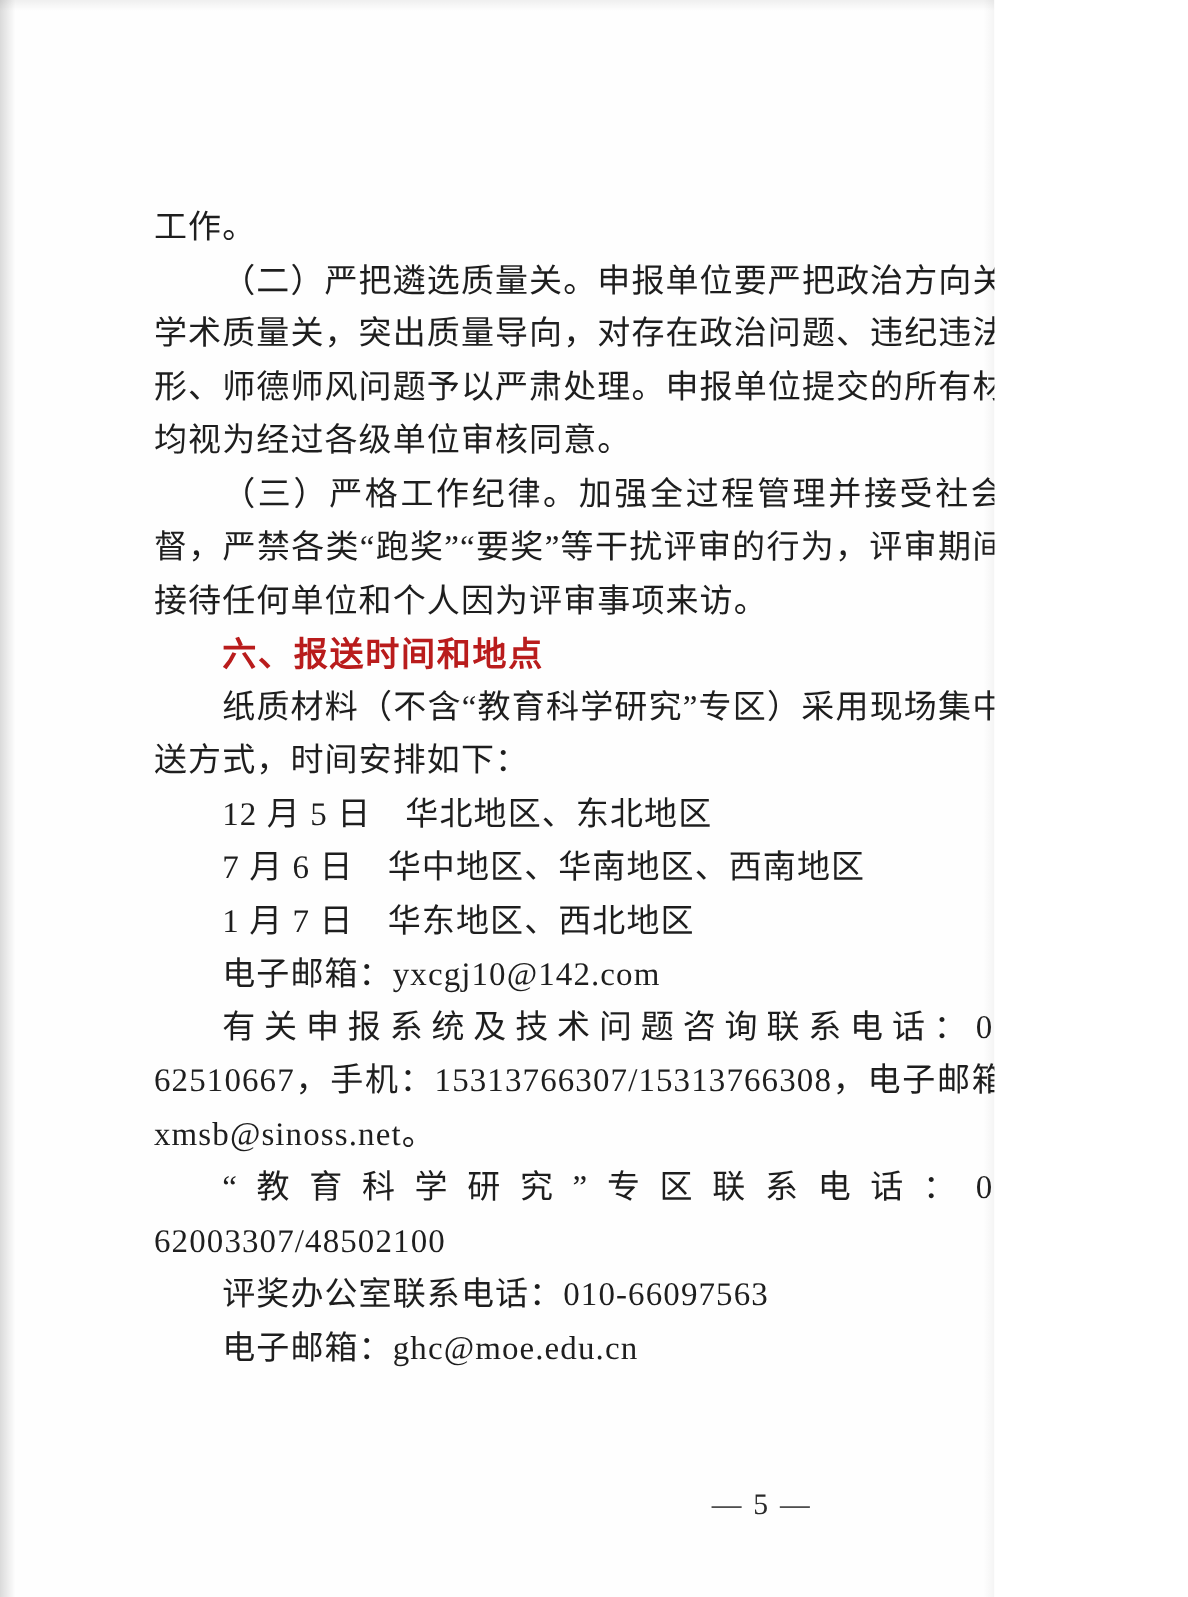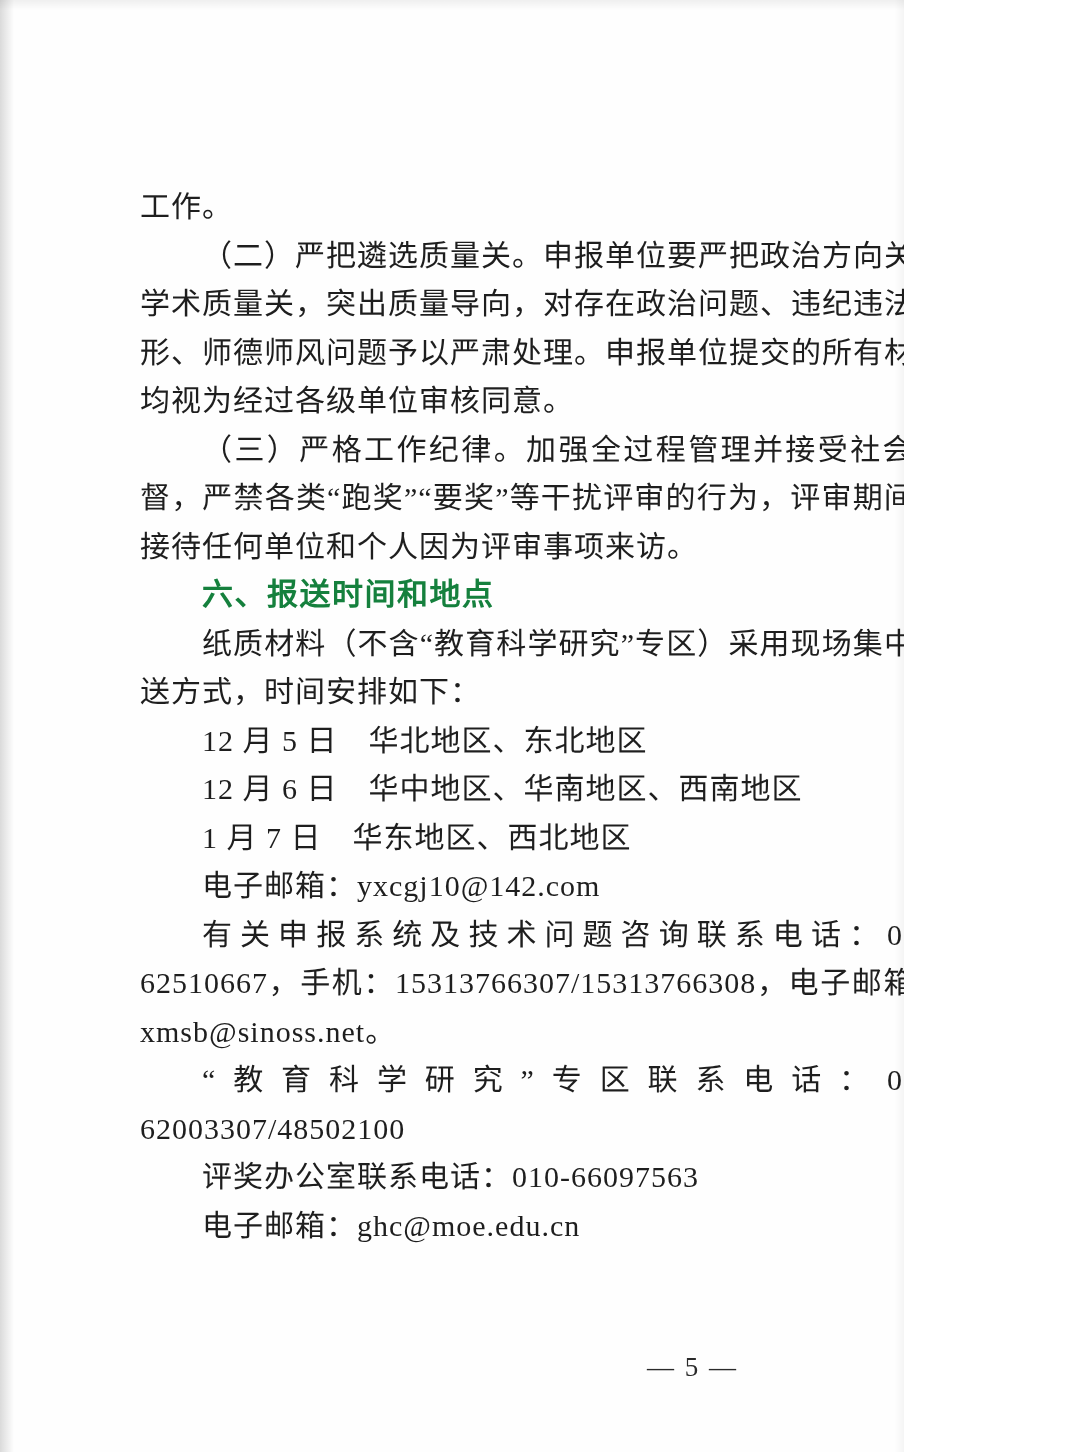--- a/index.html
+++ b/index.html
@@ -43,21 +43,21 @@
     text-justify: inter-ideograph;
   }
   .para.indent {
     text-indent: 62px;
   }
   .para.heading {
     font-family: "Liberation Sans", "DejaVu Sans", sans-serif;
     font-weight: 700;
     font-size: 31px;
     letter-spacing: 1.5px;
-    color: #15803d;
+    color: #b91c1c;
     text-align: right;
   }
   .page-number {
     position: absolute;
     top: 1352px;
     right: 166px;
     font-size: 27px;
     letter-spacing: 2px;
     color: #2a2a2a;
     font-family: "Liberation Serif", "DejaVu Serif", serif;
@@ -67,21 +67,21 @@
 <body>
 
 <div class="page">
   <div class="content">
     <p class="para">工作。</p>
     <p class="para indent">（二）严把遴选质量关。申报单位要严把政治方向关和学术质量关，突出质量导向，对存在政治问题、违纪违法情形、师德师风问题予以严肃处理。申报单位提交的所有材料均视为经过各级单位审核同意。</p>
     <p class="para indent">（三）严格工作纪律。加强全过程管理并接受社会监督，严禁各类“跑奖”“要奖”等干扰评审的行为，评审期间不接待任何单位和个人因为评审事项来访。</p>
     <p class="para heading indent">六、报送时间和地点</p>
     <p class="para indent">纸质材料（不含“教育科学研究”专区）采用现场集中报送方式，时间安排如下：</p>
     <p class="para indent">12 月 5 日　华北地区、东北地区</p>
-    <p class="para indent">12 月 6 日　华中地区、华南地区、西南地区</p>
+    <p class="para indent">7 月 6 日　华中地区、华南地区、西南地区</p>
     <p class="para indent">1 月 7 日　华东地区、西北地区</p>
     <p class="para indent">电子邮箱：yxcgj10@142.com</p>
     <p class="para indent">有关申报系统及技术问题咨询联系电话：019-62510667，手机：15313766307/15313766308，电子邮箱：xmsb@sinoss.net。</p>
     <p class="para indent">“教育科学研究”专区联系电话：010-62003307/48502100</p>
     <p class="para indent">评奖办公室联系电话：010-66097563</p>
     <p class="para indent">电子邮箱：ghc@moe.edu.cn</p>
   </div>
   <div class="page-number">— 5 —</div>
 </div>
 

